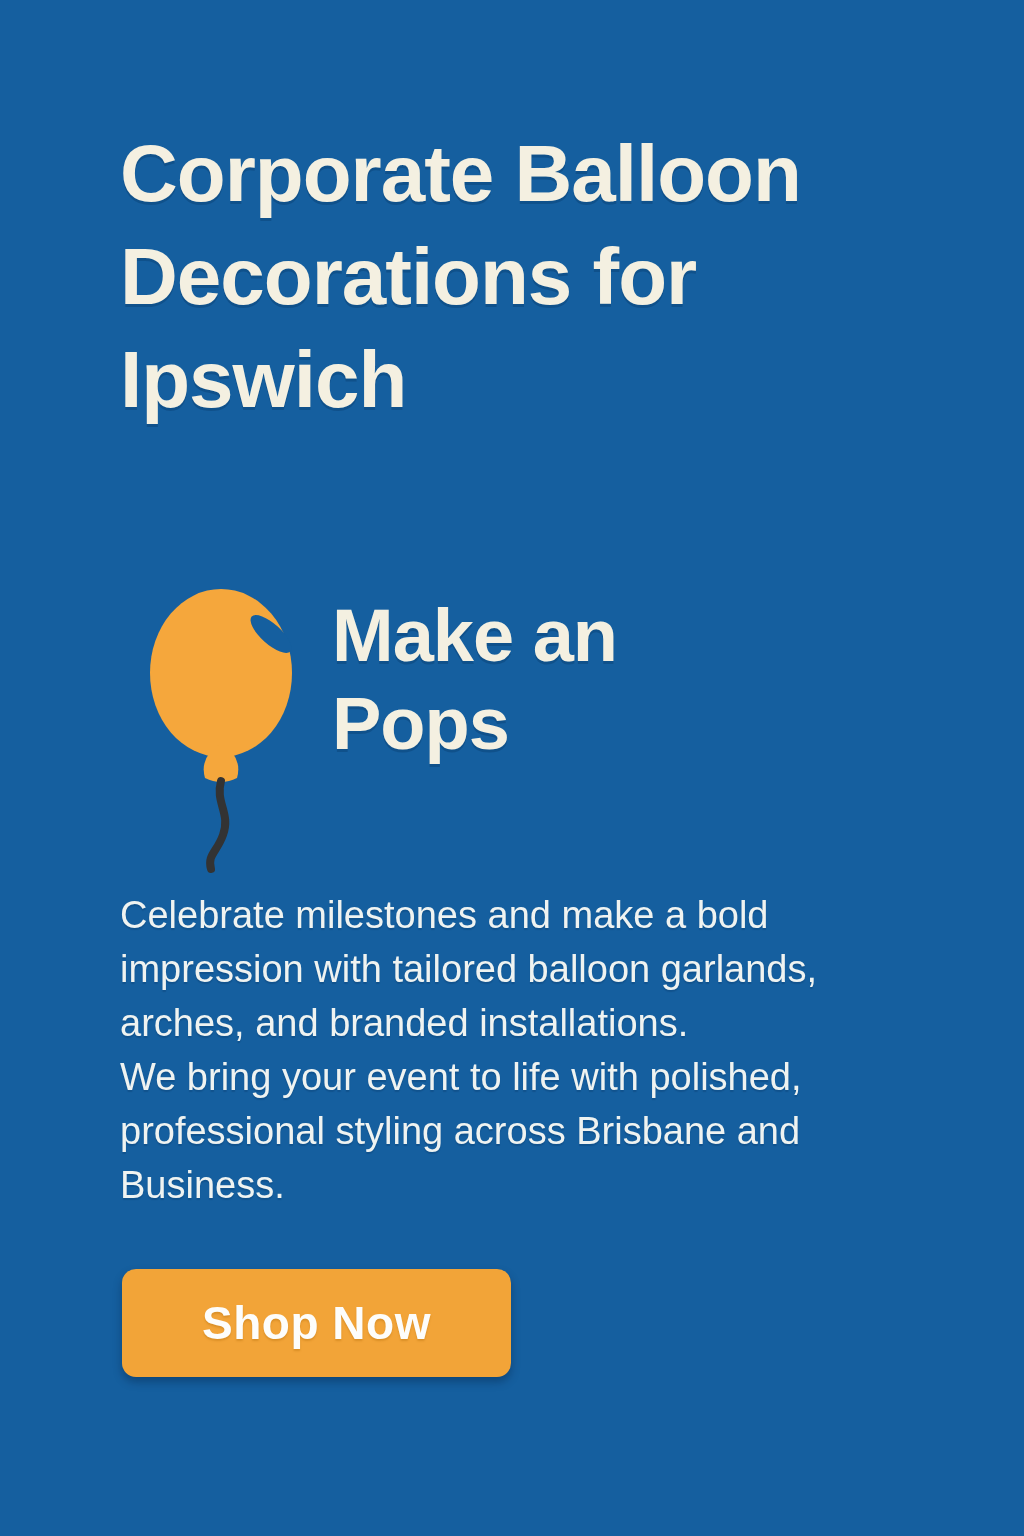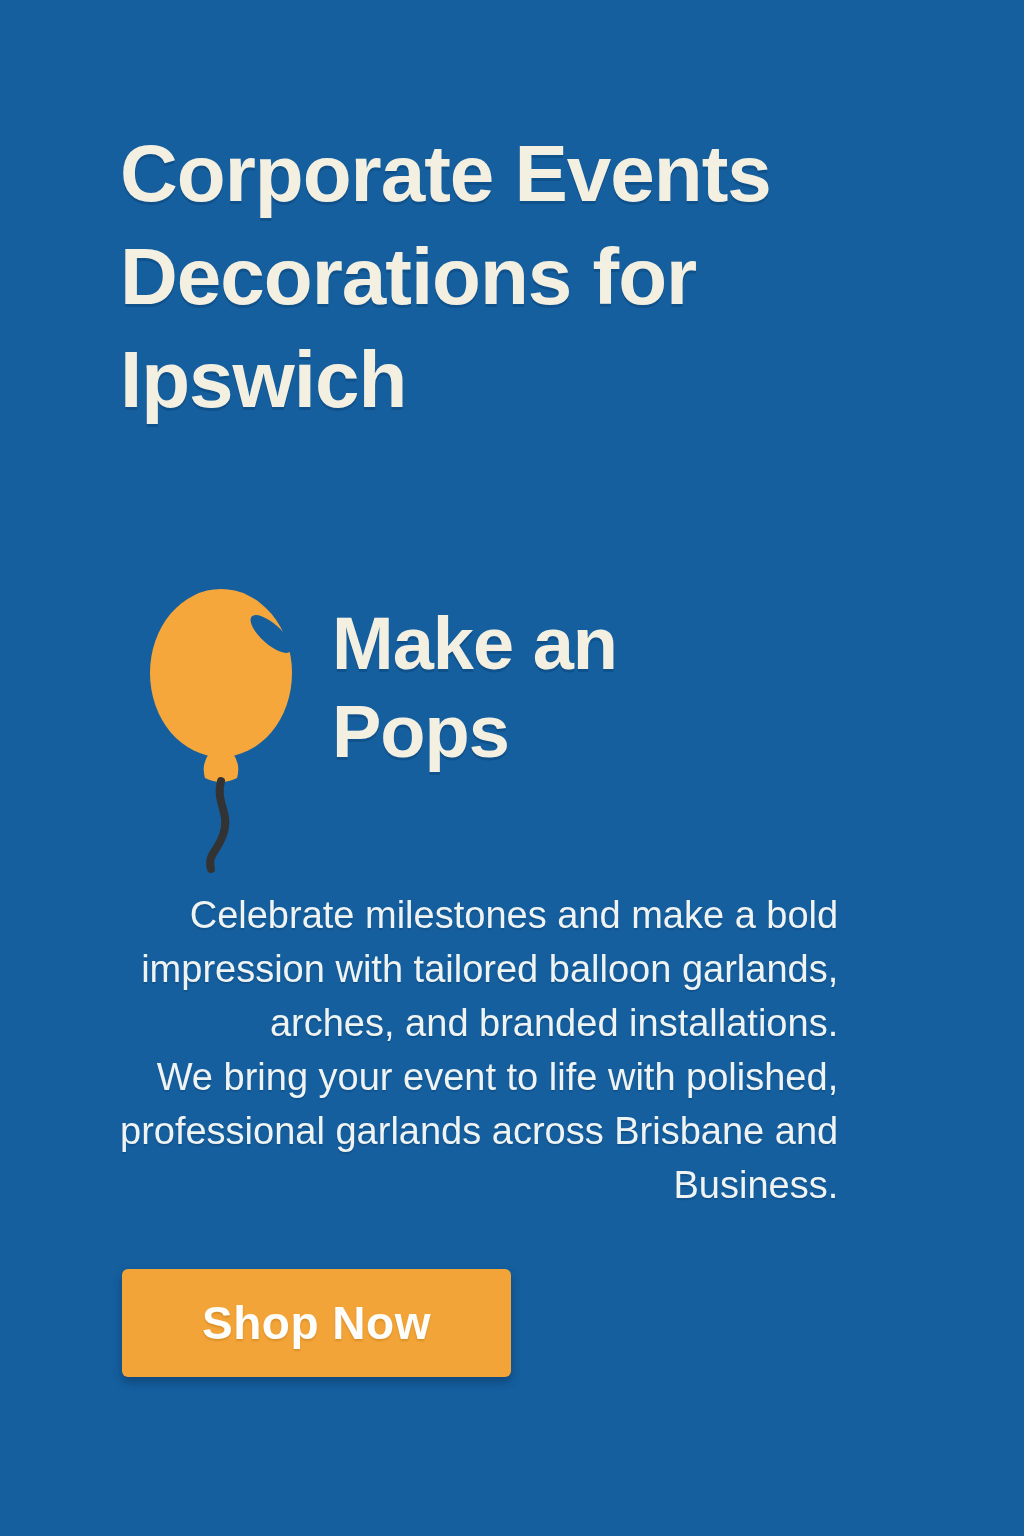--- a/index.html
+++ b/index.html
@@ -47,64 +47,62 @@
   .subtitle {
     position: absolute;
     left: 332px;
     top: 592px;
     color: var(--heading-color);
     font-size: 74px;
     font-weight: 800;
     line-height: 88px;
     letter-spacing: -1px;
     text-shadow: 0 3px 0 rgba(0, 40, 80, 0.25);
-    margin-top: 8px;
   }
   .subtitle .line { white-space: nowrap; }
   .body-copy {
     position: absolute;
     left: 120px;
     top: 888px;
     color: var(--body-color);
     font-size: 38px;
     font-weight: 400;
     line-height: 54px;
     text-shadow: 0 2px 1px rgba(0, 40, 80, 0.22);
-    text-align: right;
   }
   .body-copy .line { white-space: nowrap; }
   .cta-button {
     position: absolute;
     left: 122px;
     top: 1269px;
     width: 389px;
     height: 108px;
     background: var(--button-color);
     border: none;
-    border-radius: 6px;
+    border-radius: 14px;
     color: var(--button-text-color);
     font-family: "Liberation Sans", sans-serif;
     font-size: 46px;
     font-weight: 700;
     letter-spacing: 0.5px;
     cursor: pointer;
     box-shadow: 0 5px 8px rgba(0, 25, 55, 0.35);
     text-shadow: 0 2px 2px rgba(190, 120, 20, 0.45);
     display: flex;
     align-items: center;
     justify-content: center;
   }
 </style>
 </head>
 <body>
 
 <div class="banner">
 
   <h1 class="title">
-    <div class="line">Corporate Events</div>
+    <div class="line">Corporate Balloon</div>
     <div class="line">Decorations for</div>
     <div class="line">Ipswich</div>
   </h1>
 
   <svg class="balloon-svg" viewBox="0 0 160 295" xmlns="http://www.w3.org/2000/svg" aria-hidden="true">
 
     <ellipse cx="76" cy="88" rx="71" ry="84" fill="var(--accent-orange)"></ellipse>
 
     <path d="M 60 193 Q 54 172 76 158 Q 98 172 92 193 Q 76 201 60 193 Z" fill="var(--accent-orange)"></path>
 
@@ -116,19 +114,19 @@
   <h2 class="subtitle">
     <div class="line">Make an</div>
     <div class="line">Pops</div>
   </h2>
 
   <div class="body-copy">
     <div class="line">Celebrate milestones and make a bold</div>
     <div class="line">impression with tailored balloon garlands,</div>
     <div class="line">arches, and branded installations.</div>
     <div class="line">We bring your event to life with polished,</div>
-    <div class="line">professional garlands across Brisbane and</div>
+    <div class="line">professional styling across Brisbane and</div>
     <div class="line">Business.</div>
   </div>
 
   <button class="cta-button">Shop Now</button>
 
 </div>
 
 </body></html>

